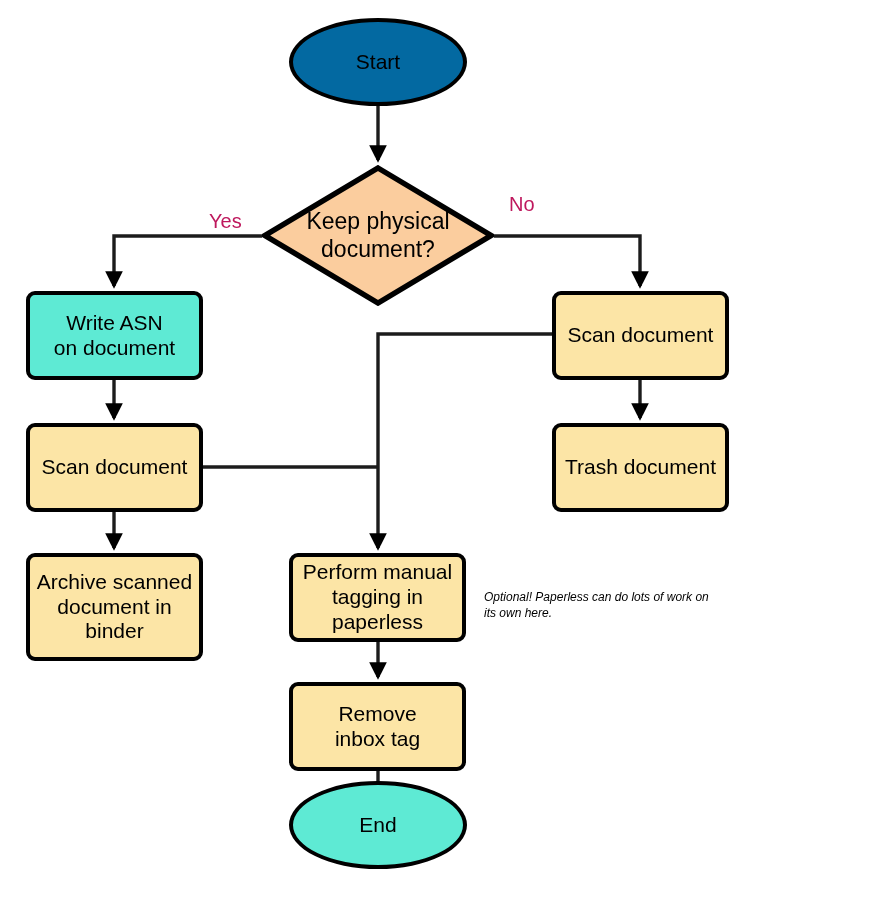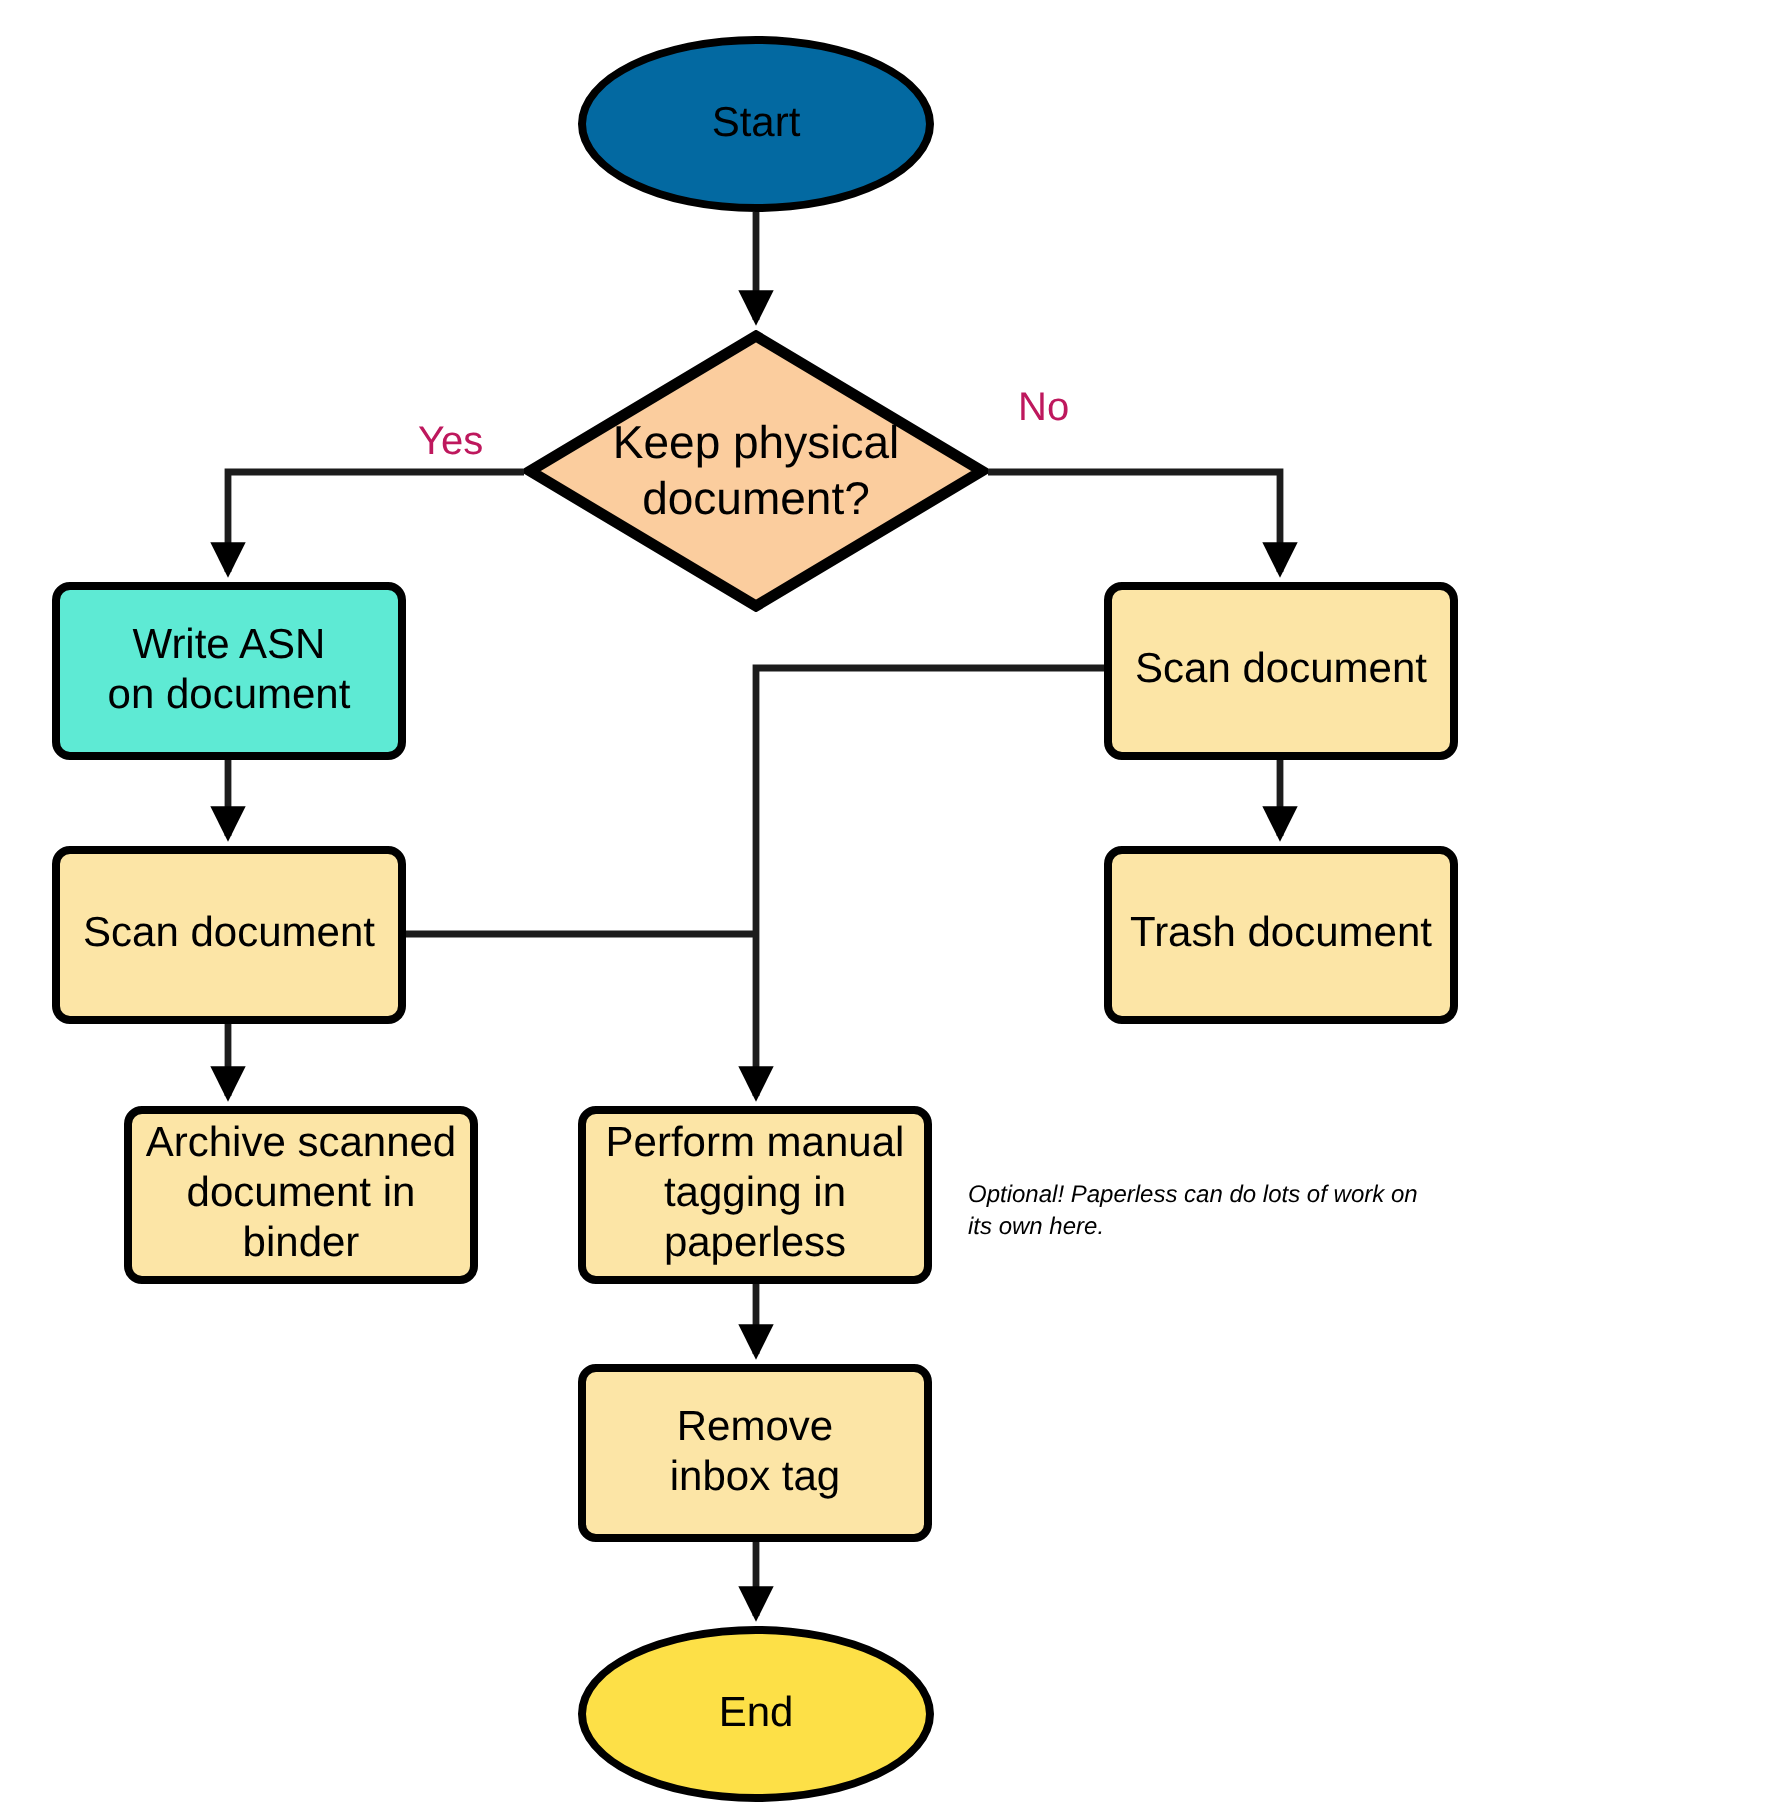--- a/index.html
+++ b/index.html
@@ -133,21 +133,21 @@
 
   <div class="node process" style="left:26px; top:291px; width:177px; height:89px; background:#5eead4;">
     <span class="node-text">Write ASN
 on document</span>
   </div>
 
   <div class="node process" style="left:26px; top:423px; width:177px; height:89px; background:#fce5a6;">
     <span class="node-text">Scan document</span>
   </div>
 
-  <div class="node process" style="left:26px; top:553px; width:177px; height:89px; background:#fce5a6;margin-left:36px;">
+  <div class="node process" style="left:26px; top:553px; width:177px; height:108px; background:#fce5a6;">
     <span class="node-text">Archive scanned
 document in
 binder</span>
   </div>
 
   <div class="node process" style="left:552px; top:291px; width:177px; height:89px; background:#fce5a6;">
     <span class="node-text">Scan document</span>
   </div>
 
   <div class="node process" style="left:289px; top:553px; width:177px; height:89px; background:#fce5a6;">
@@ -158,20 +158,20 @@
 
   <div class="node process" style="left:552px; top:423px; width:177px; height:89px; background:#fce5a6;">
     <span class="node-text">Trash document</span>
   </div>
 
   <div class="node process" style="left:289px; top:682px; width:177px; height:89px; background:#fce5a6;">
     <span class="node-text">Remove
 inbox tag</span>
   </div>
 
-  <div class="node terminator" style="left:289px; top:813px; width:178px; height:88px; background:#fde047;">
+  <div class="node terminator" style="left:289px; top:781px; width:178px; height:88px; background:#5eead4;">
     <span class="node-text">End</span>
   </div>
 
   <span class="note" style="left:484px; top:589px; width:400px;">Optional! Paperless can do lots of work on
 its own here.</span>
 
 </div>
 
 </body></html>

